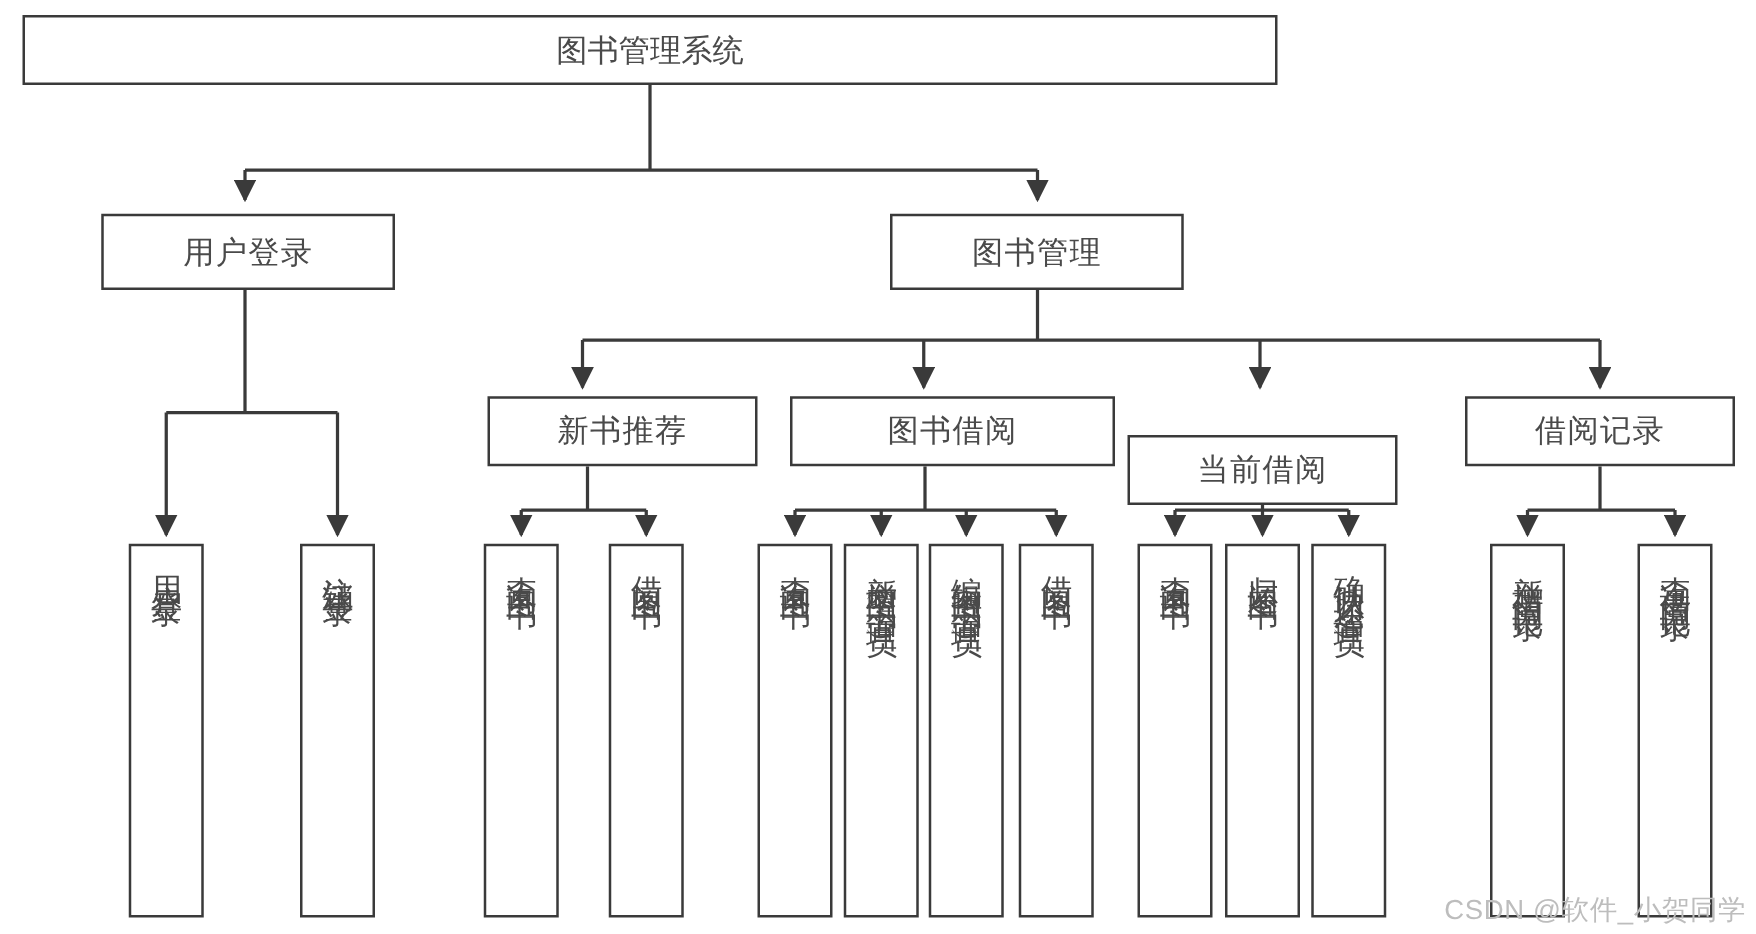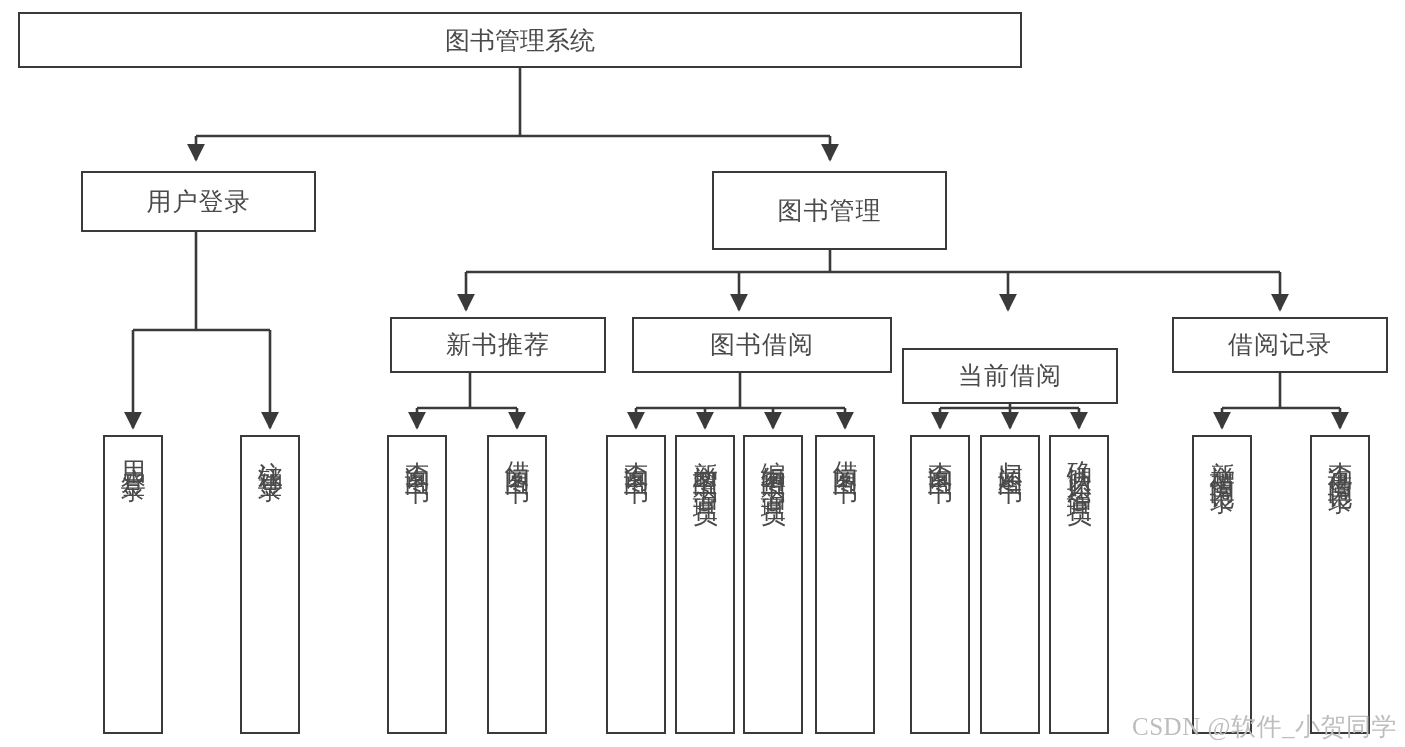--- a/index.html
+++ b/index.html
@@ -52,25 +52,25 @@
     text-orientation:upright;
     -webkit-writing-mode:vertical-rl;
     letter-spacing:6px;
     white-space:nowrap;
     display:block;
   }
   .watermark{
     position:absolute;
     right:8px;
     bottom:4px;
-    font-size:25px;
+    font-size:22px;
     color:#bdbdbd;
     letter-spacing:0.5px;
     white-space:nowrap;
-    font-family:Liberation Serif, serif;
+    font-family:Liberation Sans, sans-serif;
   }
 </style>
 </head>
 <body>
 
 <div id="canvas">
 
   <svg class="edges" viewBox="0 0 1405 747">
     <defs>
       <marker id="arrow" viewBox="0 0 10 10" refX="9" refY="5" markerWidth="7" markerHeight="7" orient="auto-start-reverse">
@@ -122,21 +122,21 @@
   </svg>
 
   <div class="node root" style="left:18px;top:12px;width:1004px;height:56px;">
     <span>图书管理系统</span>
   </div>
 
   <div class="node h" style="left:81px;top:171px;width:235px;height:61px;">
     <span>用户登录</span>
   </div>
 
-  <div class="node h" style="left:712px;top:171px;width:235px;height:79px;">
+  <div class="node h" style="left:712px;top:171px;width:235px;height:61px;">
     <span>图书管理</span>
   </div>
 
   <div class="node h" style="left:362px;top:317px;width:216px;height:56px;margin-left:28px;">
     <span>新书推荐</span>
   </div>
 
   <div class="node h" style="left:632px;top:317px;width:260px;height:56px;">
     <span>图书借阅</span>
   </div>

